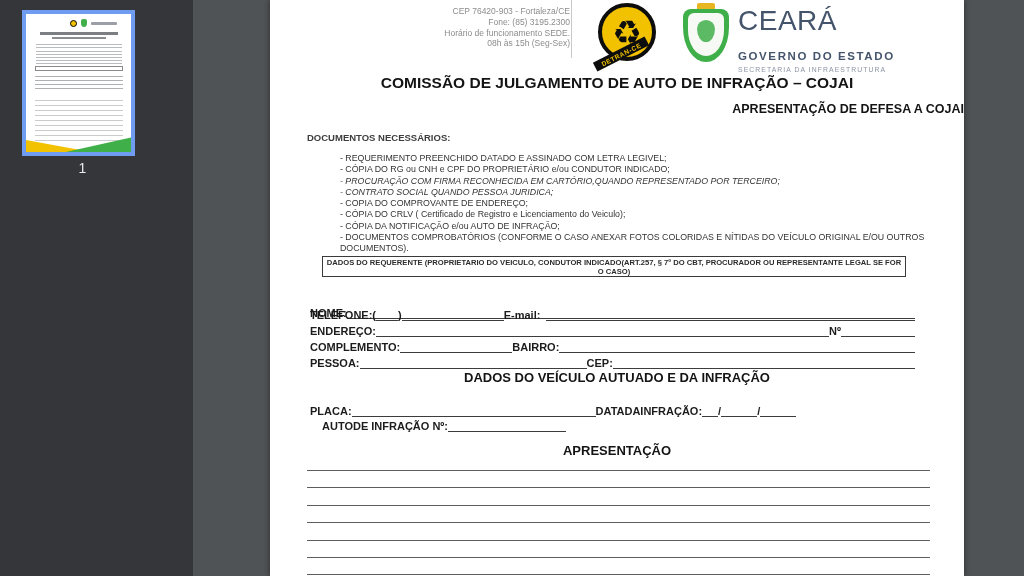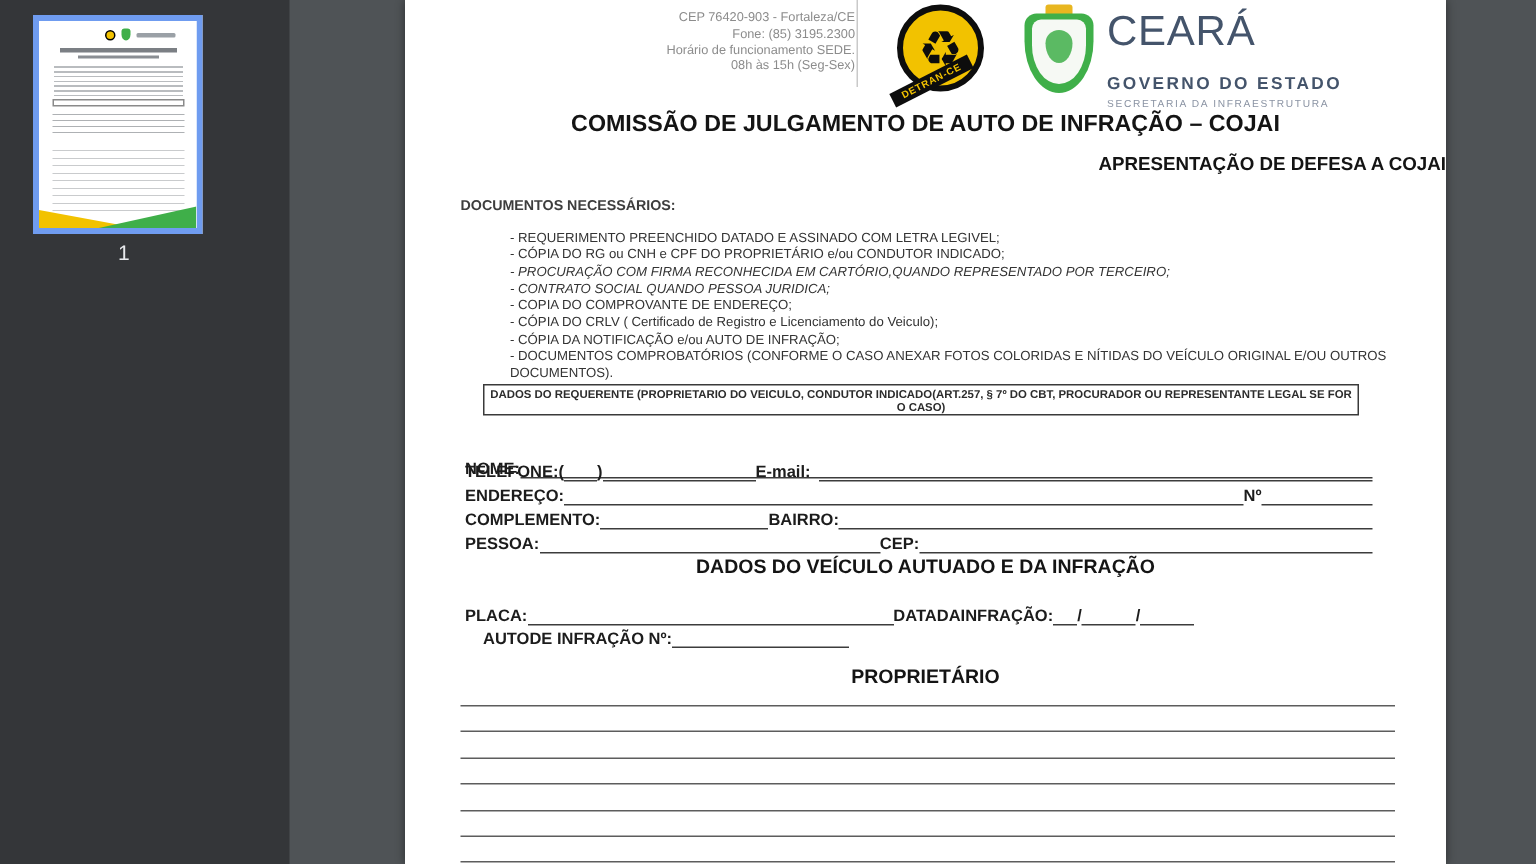--- a/index.html
+++ b/index.html
@@ -206,21 +206,21 @@
     <span class="ul" style="width:36px"></span>
     <span>/</span>
     <span class="ul" style="width:36px"></span>
   </div>
 
   <div class="frow" style="left:52px; top:418px; width:300px;align-items:center;">
     <span>AUTODE INFRAÇÃO Nº:</span>
     <span class="ul" style="width:118px"></span>
   </div>
 
-  <div class="sect-head" style="top:443px">PROPRIETÁRIO</div>
+  <div class="sect-head" style="top:443px">APRESENTAÇÃO</div>
 
   <div class="rule" style="top:470px"></div>
   <div class="rule" style="top:487px"></div>
   <div class="rule" style="top:505px"></div>
   <div class="rule" style="top:522px"></div>
   <div class="rule" style="top:540px"></div>
   <div class="rule" style="top:557px"></div>
   <div class="rule" style="top:574px"></div>
 </div>
 

